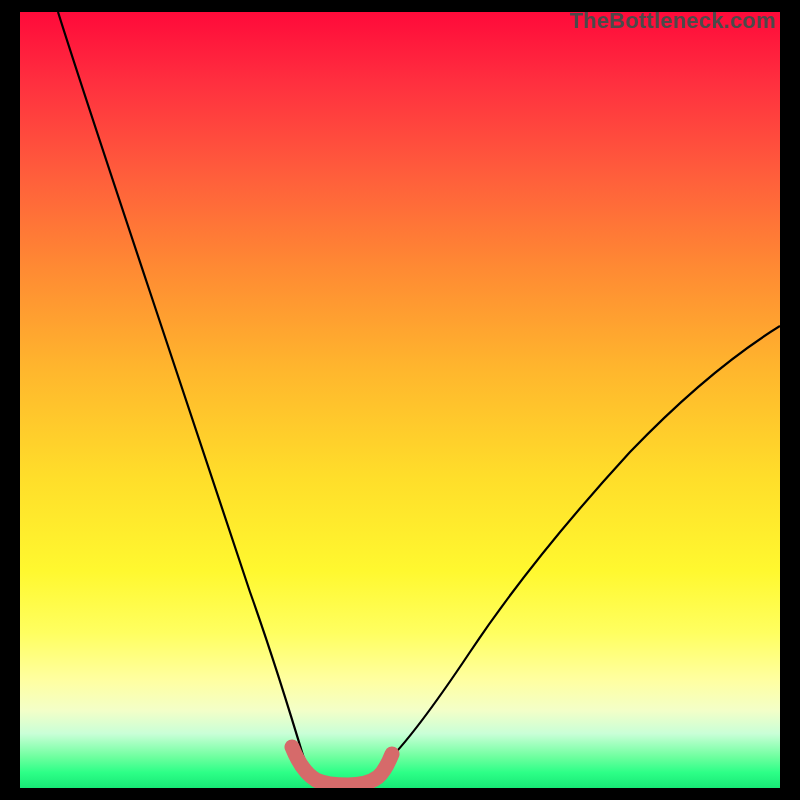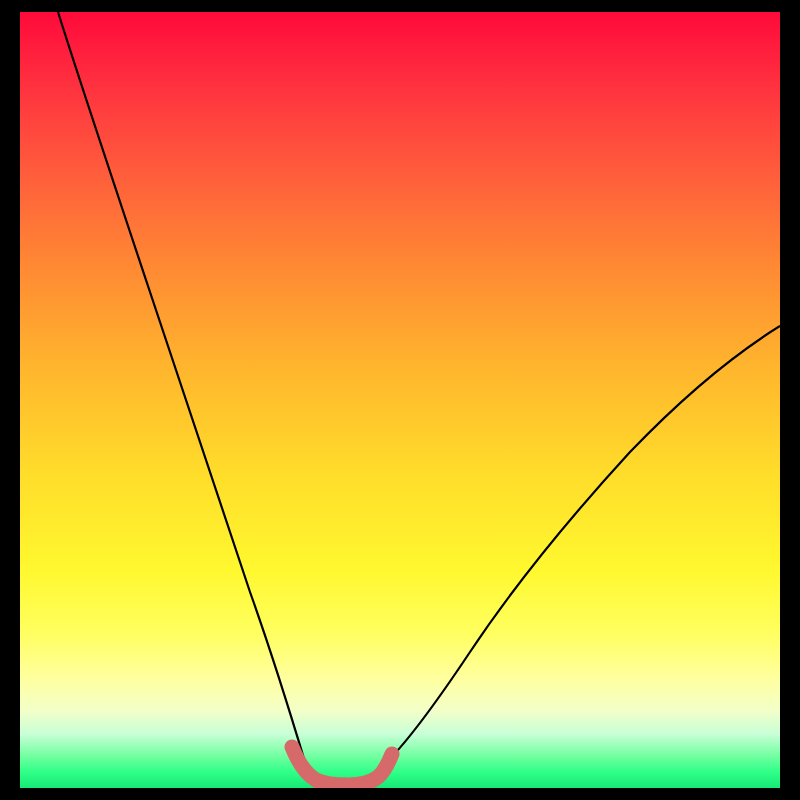--- a/index.html
+++ b/index.html
@@ -79,13 +79,14 @@
              C 500 565, 555 500, 610 440
              C 660 388, 710 345, 760 314" fill="none" stroke="#000" stroke-width="2.2"></path>
 
     <path d="M 272 735
              C 278 750, 286 762, 296 768
              C 304 772, 315 773, 328 773
              C 340 773, 350 771, 358 765
              C 364 760, 368 752, 372 742" fill="none" stroke="#d66a6a" stroke-width="15" stroke-linecap="round" stroke-linejoin="round"></path>
   </svg>
 
+  <div class="watermark">TheBottleneck.com</div>
 </div>
 
 </body></html>

